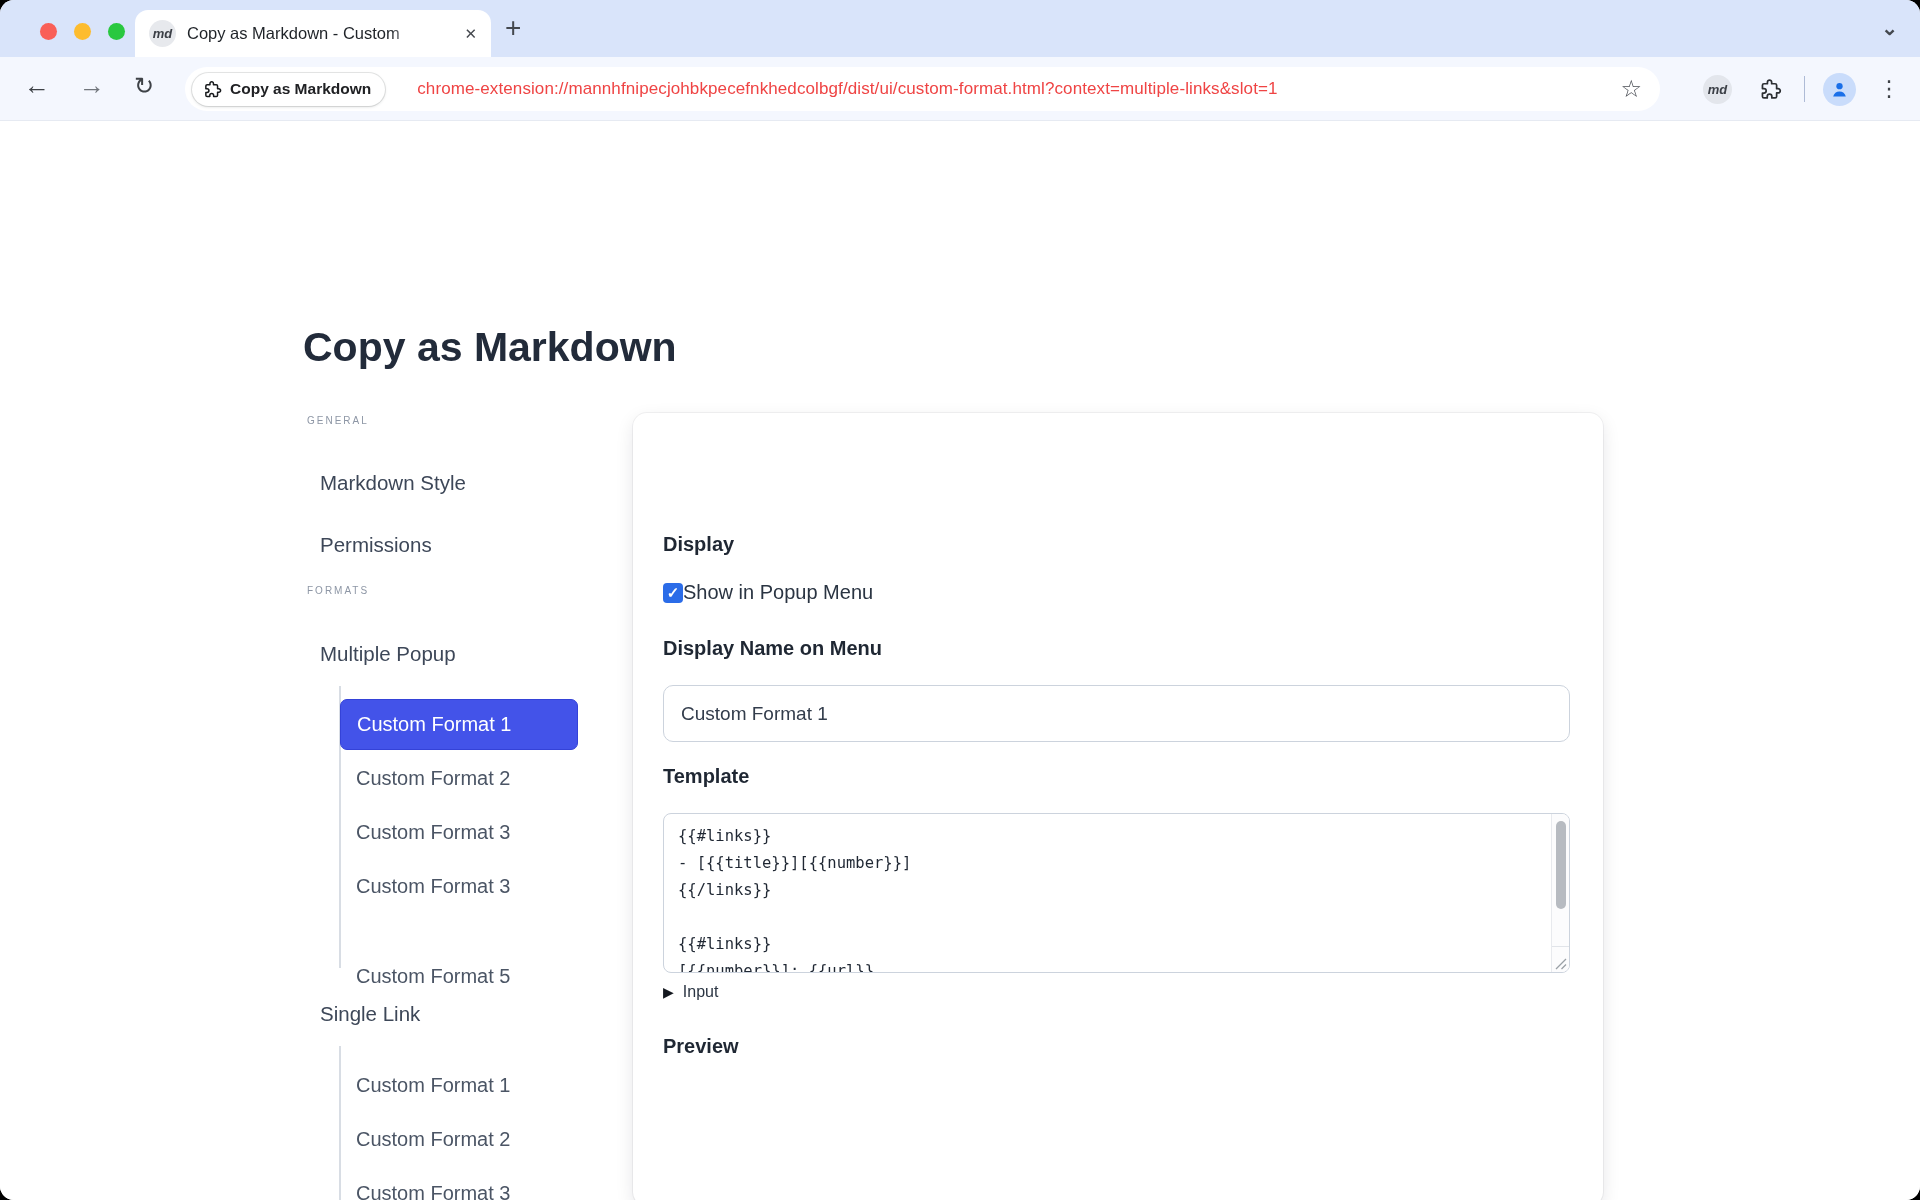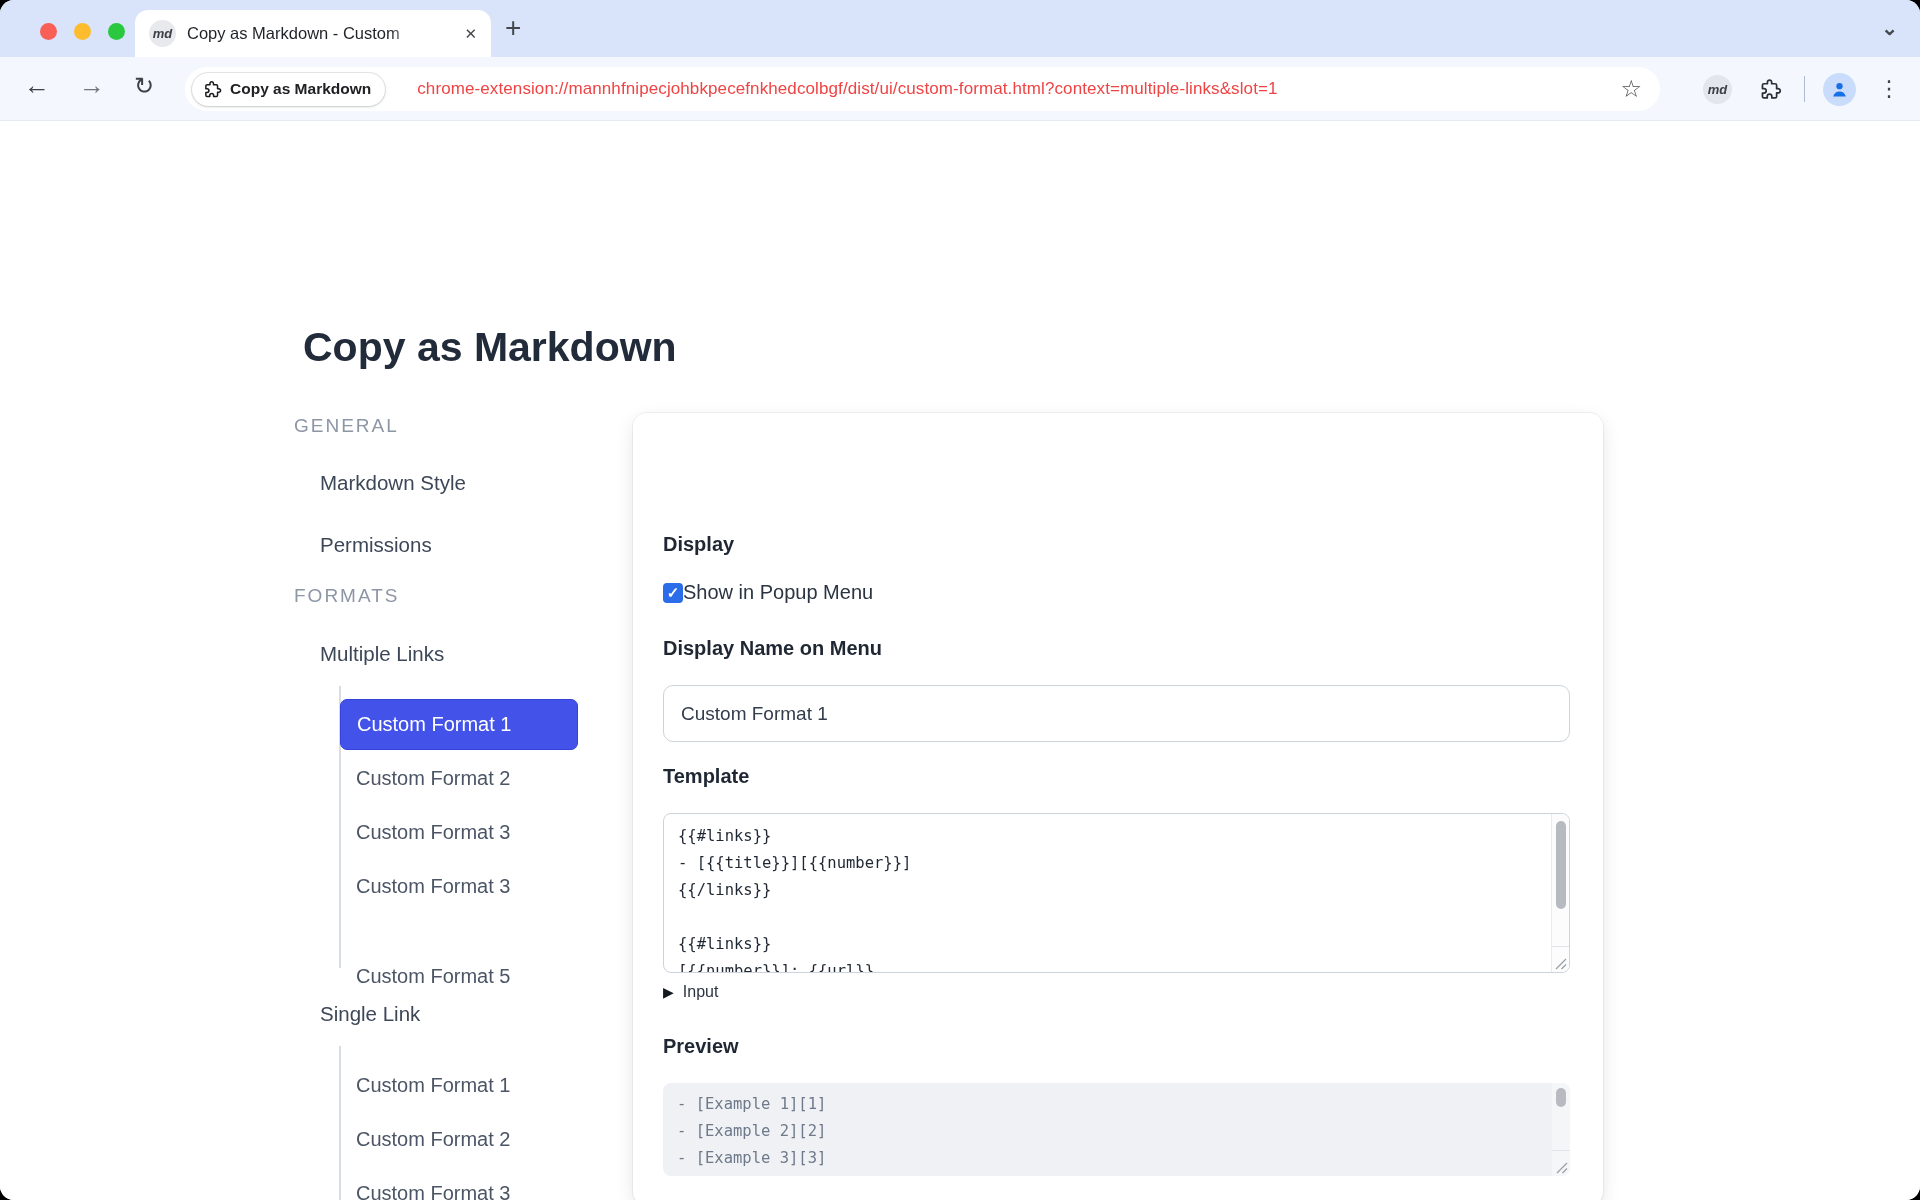--- a/index.html
+++ b/index.html
@@ -48,21 +48,21 @@
   .ext-puzzle { margin-left:27px; }
   .vsep { width:1px; height:26px; background:#aebbd6; margin:0 18px 0 22px; }
   .avatar { width:33px; height:33px; border-radius:50%; background:#c9dcfb; display:flex;
             align-items:center; justify-content:center; }
   .dots { margin:0 20px 0 22px; font-size:22px; color:#3e4247; letter-spacing:0; }
 
   
   .page { position:absolute; left:0; top:121px; width:1920px; height:1079px; background:#fff; }
   .page-title { position:absolute; left:303px; top:203px; font-size:41px; font-weight:700; color:#222b3a; }
 
-  .side-header { position:absolute; left:294px; font-size:19px; letter-spacing:2px; color:#8d96a5; font-weight:500; }
+  .side-header { position:absolute; left:307px; font-size:10px; letter-spacing:2px; color:#8d96a5; font-weight:500; }
   .side-link { position:absolute; left:320px; font-size:20.5px; color:#3d4758; cursor:pointer; }
   .nest { position:absolute; left:339px; border-left:2px solid #d8dde4; padding-left:0; }
   .nest-item { position:absolute; left:356px; font-size:20px; color:#4b5565; white-space:nowrap; cursor:pointer; }
   .sel-pill { position:absolute; left:340px; top:578px; width:238px; height:51px; background:#4353e9;
               border:1.5px solid #3442d8; border-radius:7px; display:flex; align-items:center; cursor:pointer; }
   .sel-pill span { margin-left:16px; font-size:20px; color:#fff; }
 
   
   .card { position:absolute; left:633px; top:292px; width:970px; height:793px; background:#fff;
           border-radius:14px; box-shadow:0 0 0 1px rgba(15,23,42,.05), 0 6px 18px rgba(15,23,42,.10); }
@@ -144,21 +144,21 @@
   </div>
 
   <div class="page">
     <div class="page-title">Copy as Markdown</div>
 
     <div>
       <div class="side-header" style="top:294px;">GENERAL</div>
       <div class="side-link" style="top:350px;">Markdown Style</div>
       <div class="side-link" style="top:412px;">Permissions</div>
       <div class="side-header" style="top:464px;">FORMATS</div>
-      <div class="side-link" style="top:521px;">Multiple Links</div>
+      <div class="side-link" style="top:521px;">Multiple Popup</div>
 
       <div class="nest" style="top:565px; height:282px;"></div>
       <div class="sel-pill">
         <span>Custom Format 1</span>
       </div>
       <div class="nest-item" style="top:646px;">Custom Format 2</div>
       <div class="nest-item" style="top:700px;">Custom Format 3</div>
       <div class="nest-item" style="top:754px;">Custom Format 3</div>
       <div class="nest-item" style="top:808px;margin-top:36px;">Custom Format 5</div>
 
@@ -199,29 +199,16 @@
           </div>
         </div>
       </div>
 
       <div class="summary-row">
         <span class="tri">▶</span>
         <span class="summary-label">Input</span>
       </div>
 
       <div class="lbl" style="top:622px;">Preview</div>
-      <div class="preview-box">
-        <div class="preview-text">- [Example 1][1]
-- [Example 2][2]
-- [Example 3][3]</div>
-        <div class="sb-col pv-col">
-          <div class="sb-thumb pv-thumb"></div>
-          <div class="sb-corner">
-            <svg width="12" height="12" viewBox="0 0 12 12">
-              <path d="M11 1L1 11M11 6.5L6.5 11" stroke="#9aa0a6" stroke-width="1.3" fill="none"></path>
-            </svg>
-          </div>
-        </div>
-      </div>
     </div>
 
   </div>
 </div>
 
 </body></html>

